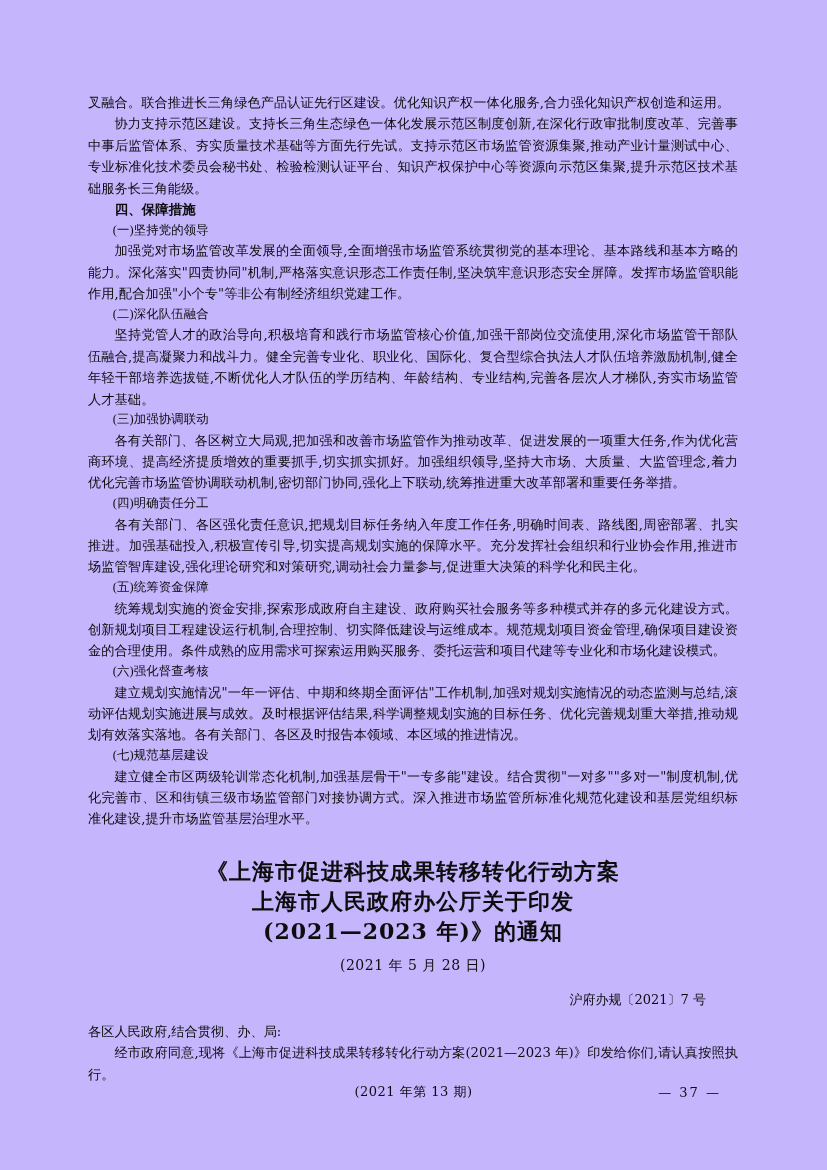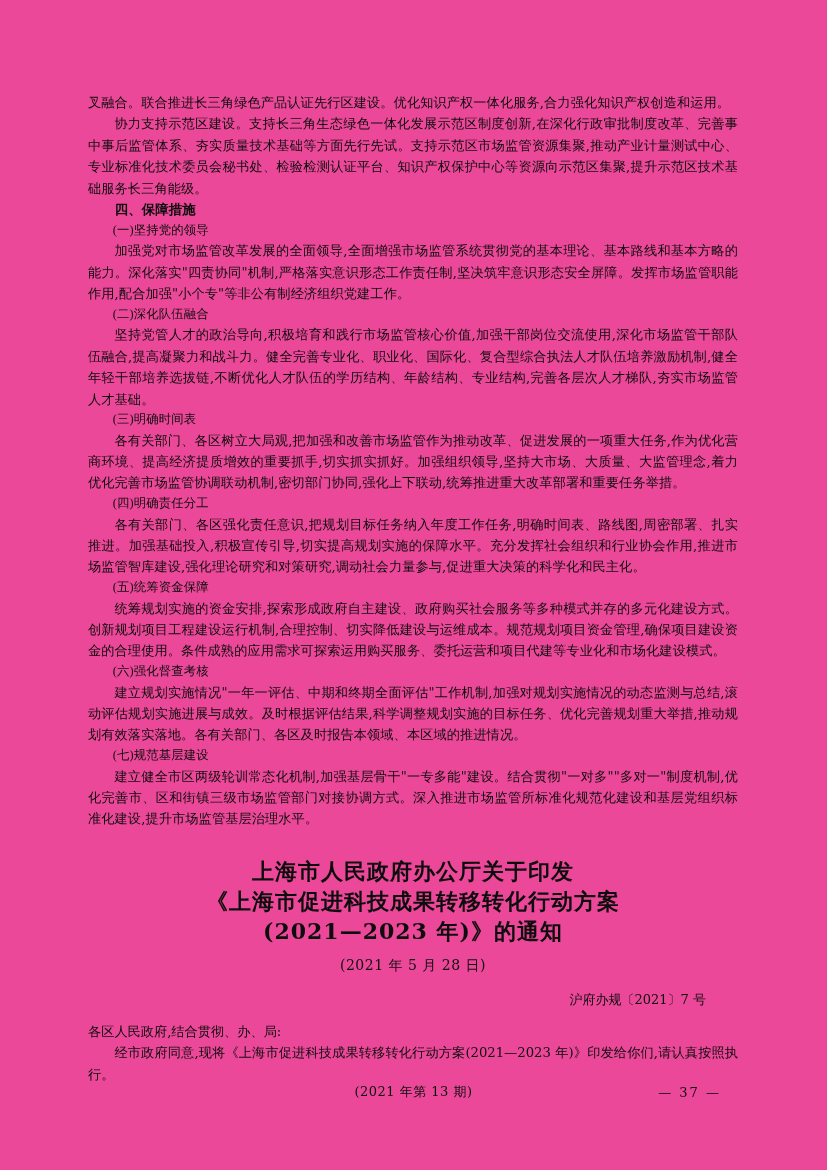--- a/index.html
+++ b/index.html
@@ -9,21 +9,21 @@
   }
   body {
     font-family: "DejaVu Serif", "Liberation Serif", serif;
     color: #0d0d0d;
   }
   .page {
     position: relative;
     width: 827px;
     height: 1170px;
     margin: 0 auto;
-    background: #ec4899;
+    background: #c4b5fd;
     overflow: hidden;
   }
   .content {
     position: absolute;
     left: 88px;
     top: 92px;
     width: 650px;
   }
   p {
     margin: 0;
@@ -118,38 +118,38 @@
     <p class="ind">协力支持示范区建设。支持长三角生态绿色一体化发展示范区制度创新,在深化行政审批制度改革、完善事中事后监管体系、夯实质量技术基础等方面先行先试。支持示范区市场监管资源集聚,推动产业计量测试中心、专业标准化技术委员会秘书处、检验检测认证平台、知识产权保护中心等资源向示范区集聚,提升示范区技术基础服务长三角能级。</p>
 
     <p class="sec-head">四、保障措施</p>
 
     <p class="sub-head">(一)坚持党的领导</p>
     <p class="ind">加强党对市场监管改革发展的全面领导,全面增强市场监管系统贯彻党的基本理论、基本路线和基本方略的能力。深化落实"四责协同"机制,严格落实意识形态工作责任制,坚决筑牢意识形态安全屏障。发挥市场监管职能作用,配合加强"小个专"等非公有制经济组织党建工作。</p>
 
     <p class="sub-head">(二)深化队伍融合</p>
     <p class="ind">坚持党管人才的政治导向,积极培育和践行市场监管核心价值,加强干部岗位交流使用,深化市场监管干部队伍融合,提高凝聚力和战斗力。健全完善专业化、职业化、国际化、复合型综合执法人才队伍培养激励机制,健全年轻干部培养选拔链,不断优化人才队伍的学历结构、年龄结构、专业结构,完善各层次人才梯队,夯实市场监管人才基础。</p>
 
-    <p class="sub-head">(三)明确时间表</p>
+    <p class="sub-head">(三)加强协调联动</p>
     <p class="ind">各有关部门、各区树立大局观,把加强和改善市场监管作为推动改革、促进发展的一项重大任务,作为优化营商环境、提高经济提质增效的重要抓手,切实抓实抓好。加强组织领导,坚持大市场、大质量、大监管理念,着力优化完善市场监管协调联动机制,密切部门协同,强化上下联动,统筹推进重大改革部署和重要任务举措。</p>
 
     <p class="sub-head">(四)明确责任分工</p>
     <p class="ind">各有关部门、各区强化责任意识,把规划目标任务纳入年度工作任务,明确时间表、路线图,周密部署、扎实推进。加强基础投入,积极宣传引导,切实提高规划实施的保障水平。充分发挥社会组织和行业协会作用,推进市场监管智库建设,强化理论研究和对策研究,调动社会力量参与,促进重大决策的科学化和民主化。</p>
 
     <p class="sub-head">(五)统筹资金保障</p>
     <p class="ind">统筹规划实施的资金安排,探索形成政府自主建设、政府购买社会服务等多种模式并存的多元化建设方式。创新规划项目工程建设运行机制,合理控制、切实降低建设与运维成本。规范规划项目资金管理,确保项目建设资金的合理使用。条件成熟的应用需求可探索运用购买服务、委托运营和项目代建等专业化和市场化建设模式。</p>
 
     <p class="sub-head">(六)强化督查考核</p>
     <p class="ind">建立规划实施情况"一年一评估、中期和终期全面评估"工作机制,加强对规划实施情况的动态监测与总结,滚动评估规划实施进展与成效。及时根据评估结果,科学调整规划实施的目标任务、优化完善规划重大举措,推动规划有效落实落地。各有关部门、各区及时报告本领域、本区域的推进情况。</p>
 
     <p class="sub-head">(七)规范基层建设</p>
     <p class="ind">建立健全市区两级轮训常态化机制,加强基层骨干"一专多能"建设。结合贯彻"一对多""多对一"制度机制,优化完善市、区和街镇三级市场监管部门对接协调方式。深入推进市场监管所标准化规范化建设和基层党组织标准化建设,提升市场监管基层治理水平。</p>
 
     <div class="title-block">
+      <div class="tline">《上海市促进科技成果转移转化行动方案</div>
       <div class="tline">上海市人民政府办公厅关于印发</div>
-      <div class="tline">《上海市促进科技成果转移转化行动方案</div>
       <div class="tline">(2021—2023 年)》的通知</div>
     </div>
 
     <div class="doc-date">(2021 年 5 月 28 日)</div>
 
     <div class="doc-number">沪府办规〔2021〕7 号</div>
 
     <div class="recipients">各区人民政府,结合贯彻、办、局:</div>
 
     <div class="body-para">经市政府同意,现将《上海市促进科技成果转移转化行动方案(2021—2023 年)》印发给你们,请认真按照执行。</div>

